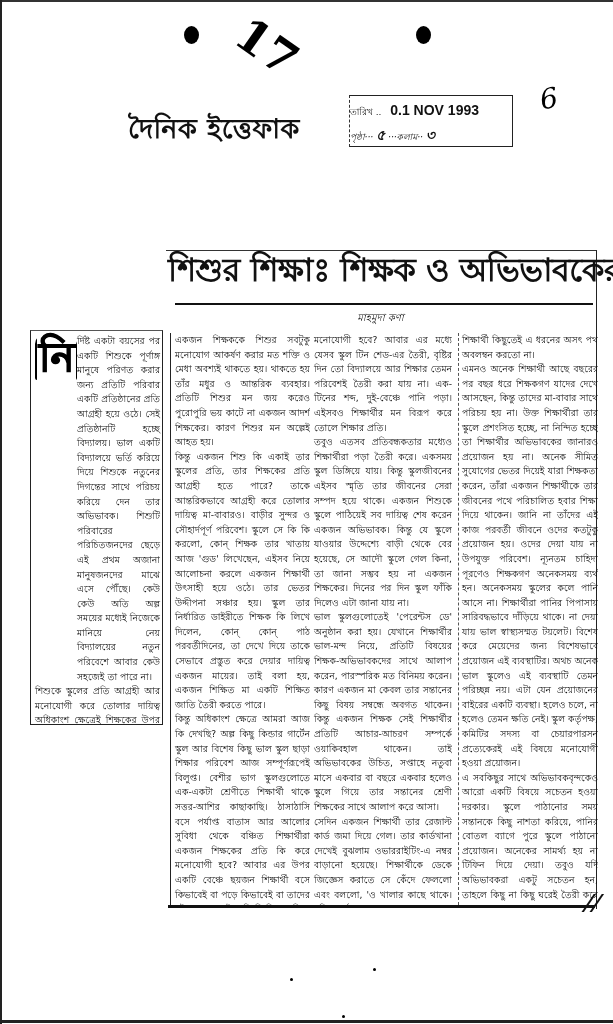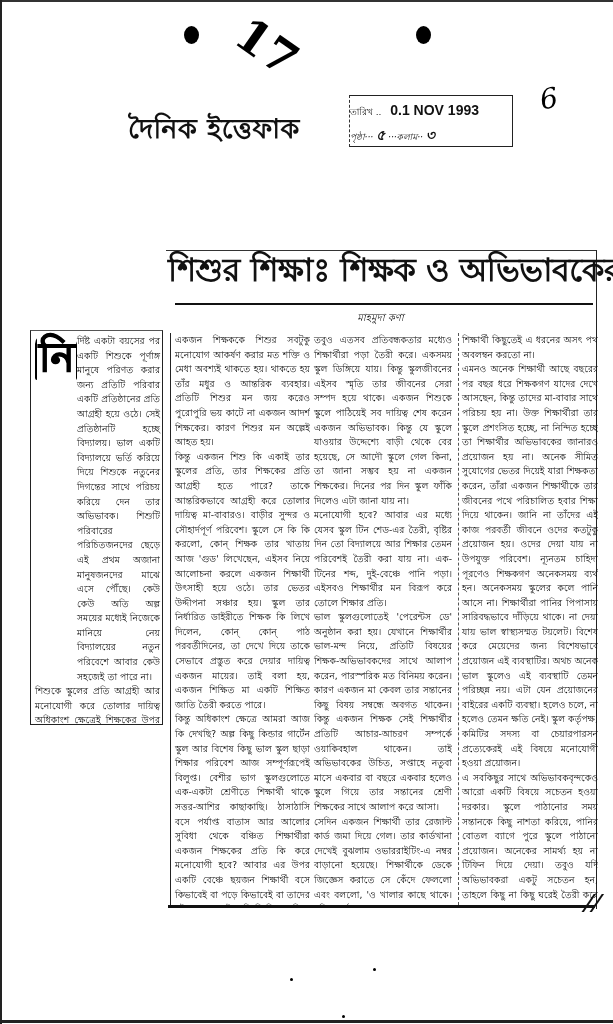--- a/index.html
+++ b/index.html
@@ -82,22 +82,22 @@
 
 </div>
 
 <div class="col col-2">
   <p>একজন শিক্ষককে শিশুর সবটুকু মনোযোগ আকর্ষণ করার মত শক্তি ও মেধা অবশ্যই থাকতে হয়। থাকতে হয় তাঁর মধুর ও আন্তরিক ব্যবহার। প্রতিটি শিশুর মন জয় করেও পুরোপুরি ভয় কাটে না একজন আদর্শ শিক্ষকের। কারণ শিশুর মন অল্পেই আহত হয়।</p>
   <p>কিন্তু একজন শিশু কি একাই তার স্কুলের প্রতি, তার শিক্ষকের প্রতি আগ্রহী হতে পারে? তাকে আন্তরিকভাবে আগ্রহী করে তোলার দায়িত্ব মা-বাবারও। বাড়ীর সুন্দর ও সৌহার্দপূর্ণ পরিবেশ। স্কুলে সে কি কি করলো, কোন্ শিক্ষক তার খাতায় আজ 'গুড' লিখেছেন, এইসব নিয়ে আলোচনা করলে একজন শিক্ষার্থী উৎসাহী হয়ে ওঠে। তার ভেতর উদ্দীপনা সঞ্চার হয়। স্কুল তার নির্ধারিত ডাইরীতে শিক্ষক কি লিখে দিলেন, কোন্ কোন্ পাঠ পরবর্তীদিনের, তা দেখে দিয়ে তাকে সেভাবে প্রস্তুত করে দেয়ার দায়িত্ব একজন মায়ের। তাই বলা হয়, একজন শিক্ষিত মা একটি শিক্ষিত জাতি তৈরী করতে পারে।</p>
   <p>কিন্তু অধিকাংশ ক্ষেত্রে আমরা আজ কি দেখছি? অল্প কিছু কিন্ডার গার্টেন স্কুল আর বিশেষ কিছু ভাল স্কুল ছাড়া শিক্ষার পরিবেশ আজ সম্পূর্ণরূপেই বিলুপ্ত। বেশীর ভাগ স্কুলগুলোতে এক-একটা শ্রেণীতে শিক্ষার্থী থাকে সত্তর-আশির কাছাকাছি। ঠাসাঠাসি বসে পর্যাপ্ত বাতাস আর আলোর সুবিধা থেকে বঞ্চিত শিক্ষার্থীরা একজন শিক্ষকের প্রতি কি করে মনোযোগী হবে? আবার এর উপর একটি বেঞ্চে ছয়জন শিক্ষার্থী বসে কিভাবেই বা পড়ে কিভাবেই বা তাদের বইপত্র, ব্যাগ ইত্যাদি জিনিস গুছিয়ে রাখে। আর শিক্ষক যদি শ্রেণীতে লিখতে দেন, তাহলে এত কাছাকাছি বসার দরুন একজন অন্যজনেরটা দেখে দেখে লিখে ফেলে। বেশীর ভাগ বিদ্যালয়েই এই অবস্থা। যেখানে শ্রেণীর অভাবটা অত্যন্ত প্রকট। শিক্ষার্থীরা যদি আলো বাতাসের মধ্যে খোলামেলা বসতেই না পারলো তো সে কিভাবে তার বিভিন্ন পাঠ্যবিষয়ে</p>
 </div>
 
 <div class="col col-3">
+  <p>মনোযোগী হবে? আবার এর মধ্যে যেসব স্কুল টিন শেড-এর তৈরী, বৃষ্টির দিন তো বিদ্যালয়ে আর শিক্ষার তেমন পরিবেশই তৈরী করা যায় না। এক-টিনের শব্দ, দুই-বেঞ্চে পানি পড়া। এইসবও শিক্ষার্থীর মন বিরূপ করে তোলে শিক্ষার প্রতি।</p>
   <p>তবুও এতসব প্রতিবন্ধকতার মধ্যেও শিক্ষার্থীরা পড়া তৈরী করে। একসময় স্কুল ডিঙ্গিয়ে যায়। কিন্তু স্কুলজীবনের এইসব স্মৃতি তার জীবনের সেরা সম্পদ হয়ে থাকে। একজন শিশুকে স্কুলে পাঠিয়েই সব দায়িত্ব শেষ করেন একজন অভিভাবক। কিন্তু যে স্কুলে যাওয়ার উদ্দেশ্যে বাড়ী থেকে বের হয়েছে, সে আদৌ স্কুলে গেল কিনা, তা জানা সম্ভব হয় না একজন শিক্ষকের। দিনের পর দিন স্কুল ফাঁকি দিলেও এটা জানা যায় না।</p>
-  <p>মনোযোগী হবে? আবার এর মধ্যে যেসব স্কুল টিন শেড-এর তৈরী, বৃষ্টির দিন তো বিদ্যালয়ে আর শিক্ষার তেমন পরিবেশই তৈরী করা যায় না। এক-টিনের শব্দ, দুই-বেঞ্চে পানি পড়া। এইসবও শিক্ষার্থীর মন বিরূপ করে তোলে শিক্ষার প্রতি।</p>
   <p>ভাল স্কুলগুলোতেই 'পেরেন্টস ডে' অনুষ্ঠান করা হয়। যেখানে শিক্ষার্থীর ভাল-মন্দ নিয়ে, প্রতিটি বিষয়ের শিক্ষক-অভিভাবকদের সাথে আলাপ করেন, পারস্পরিক মত বিনিময় করেন। কারণ একজন মা কেবল তার সন্তানের কিছু বিষয় সম্বন্ধে অবগত থাকেন। কিন্তু একজন শিক্ষক সেই শিক্ষার্থীর প্রতিটি আচার-আচরণ সম্পর্কে ওয়াকিবহাল থাকেন। তাই অভিভাবকের উচিত, সপ্তাহে নতুবা মাসে একবার বা বছরে একবার হলেও স্কুলে গিয়ে তার সন্তানের শ্রেণী শিক্ষকের সাথে আলাপ করে আসা।</p>
   <p>সেদিন একজন শিক্ষার্থী তার রেজাল্ট কার্ড জমা দিয়ে গেল। তার কার্ডখানা দেখেই বুঝলাম ওভাররাইটিং-এ নম্বর বাড়ানো হয়েছে। শিক্ষার্থীকে ডেকে জিজ্ঞেস করাতে সে কেঁদে ফেললো এবং বললো, 'ও খালার কাছে থাকে। যদি কার্ডে কম নম্বর থাকে তাহলে তার খালা তাকে মেরে ফেলবে'। এই যদি হয় একজন অভিভাবকের আচরণ তাহলে একজন শিক্ষার্থী অসদুপায় অবলম্বন ছাড়া আর কি করবে? সেই অভিভাবক যদি উক্ত শিক্ষার্থীর প্রতি আন্তরিক থাকতেন, কেন সে কম নম্বর পাচ্ছে, তার সমস্যাটা কোথায়- এইসব বিষয়ে শ্রেণী শিক্ষকের সাথে যোগাযোগ করতেন, তাহলে একজন</p>
 </div>
 
 <div class="col col-4">
   <p>শিক্ষার্থী কিছুতেই এ ধরনের অসৎ পথ অবলম্বন করতো না।</p>
   <p>এমনও অনেক শিক্ষার্থী আছে বছরের পর বছর ধরে শিক্ষকগণ যাদের দেখে আসছেন, কিন্তু তাদের মা-বাবার সাথে পরিচয় হয় না। উক্ত শিক্ষার্থীরা তার স্কুলে প্রশংসিত হচ্ছে, না নিন্দিত হচ্ছে তা শিক্ষার্থীর অভিভাবকের জানারও প্রয়োজন হয় না। অনেক সীমিত সুযোগের ভেতর দিয়েই যারা শিক্ষকতা করেন, তাঁরা একজন শিক্ষার্থীকে তার জীবনের পথে পরিচালিত হবার শিক্ষা দিয়ে থাকেন। জানি না তাঁদের এই কাজ পরবর্তী জীবনে ওদের কতটুকু প্রয়োজন হয়। ওদের দেয়া যায় না উপযুক্ত পরিবেশ। ন্যূনতম চাহিদা পূরণেও শিক্ষকগণ অনেকসময় ব্যর্থ হন। অনেকসময় স্কুলের কলে পানি আসে না। শিক্ষার্থীরা পানির পিপাসায় সারিবদ্ধভাবে দাঁড়িয়ে থাকে। না দেয়া যায় ভাল স্বাস্থ্যসম্মত টয়লেট। বিশেষ করে মেয়েদের জন্য বিশেষভাবে প্রয়োজন এই ব্যবস্থাটির। অথচ অনেক ভাল স্কুলেও এই ব্যবস্থাটি তেমন পরিচ্ছন্ন নয়। এটা যেন প্রয়োজনের বাইরের একটি ব্যবস্থা। হলেও চলে, না হলেও তেমন ক্ষতি নেই। স্কুল কর্তৃপক্ষ, কমিটির সদস্য বা চেয়ারপারসন প্রত্যেকেরই এই বিষয়ে মনোযোগী হওয়া প্রয়োজন।</p>
   <p>এ সবকিছুর সাথে অভিভাবকবৃন্দকেও আরো একটি বিষয়ে সচেতন হওয়া দরকার। স্কুলে পাঠানোর সময় সন্তানকে কিছু নাশতা করিয়ে, পানির বোতল ব্যাগে পুরে স্কুলে পাঠানো প্রয়োজন। অনেকের সামর্থ্য হয় না টিফিন দিয়ে দেয়া। তবুও যদি অভিভাবকরা একটু সচেতন হন, তাহলে কিছু না কিছু ঘরেই তৈরী করে দেয়া যেতে পারে।</p>
 
 </div>

